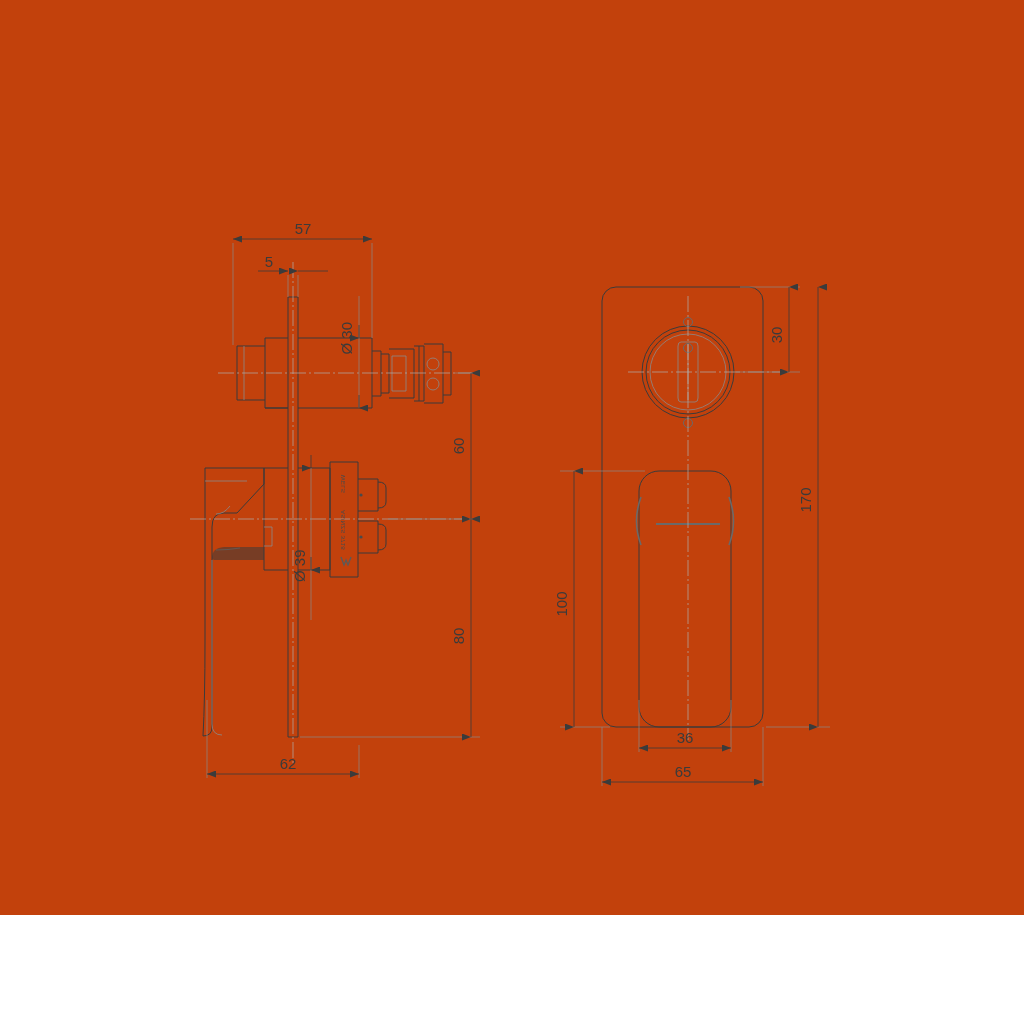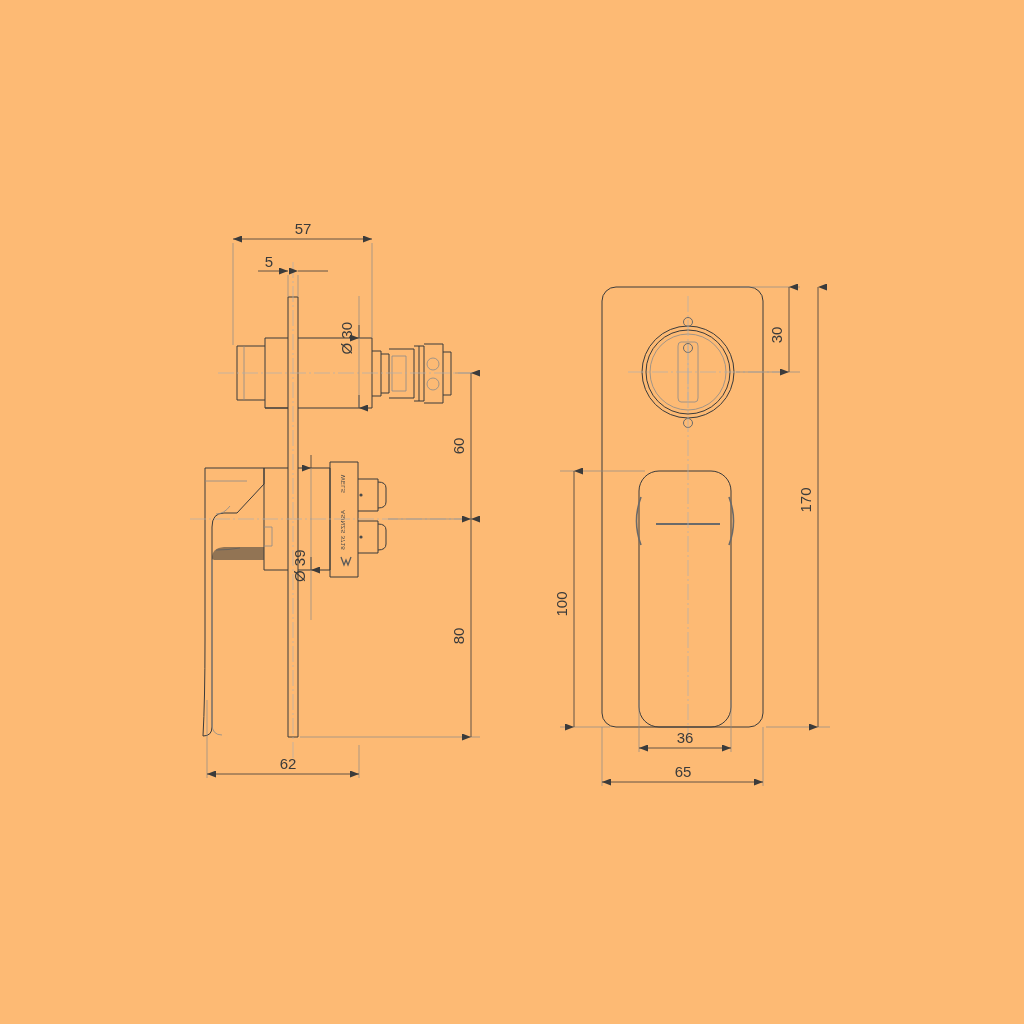--- a/index.html
+++ b/index.html
@@ -7,22 +7,22 @@
     margin: 0;
     padding: 0;
     background: #ffffff;
   }
   body {
     font-family: "Liberation Sans", sans-serif;
   }
   #stage {
     position: relative;
     width: 1024px;
-    height: 1024px;
-    background: #fdba74;
+    height: 915px;
+    background: #c2410c;
     overflow: hidden;
   }
   #drawing {
     position: absolute;
     left: 0;
     top: 0;
     width: 1024px;
     height: 1024px;
   }
   .dim-text {

